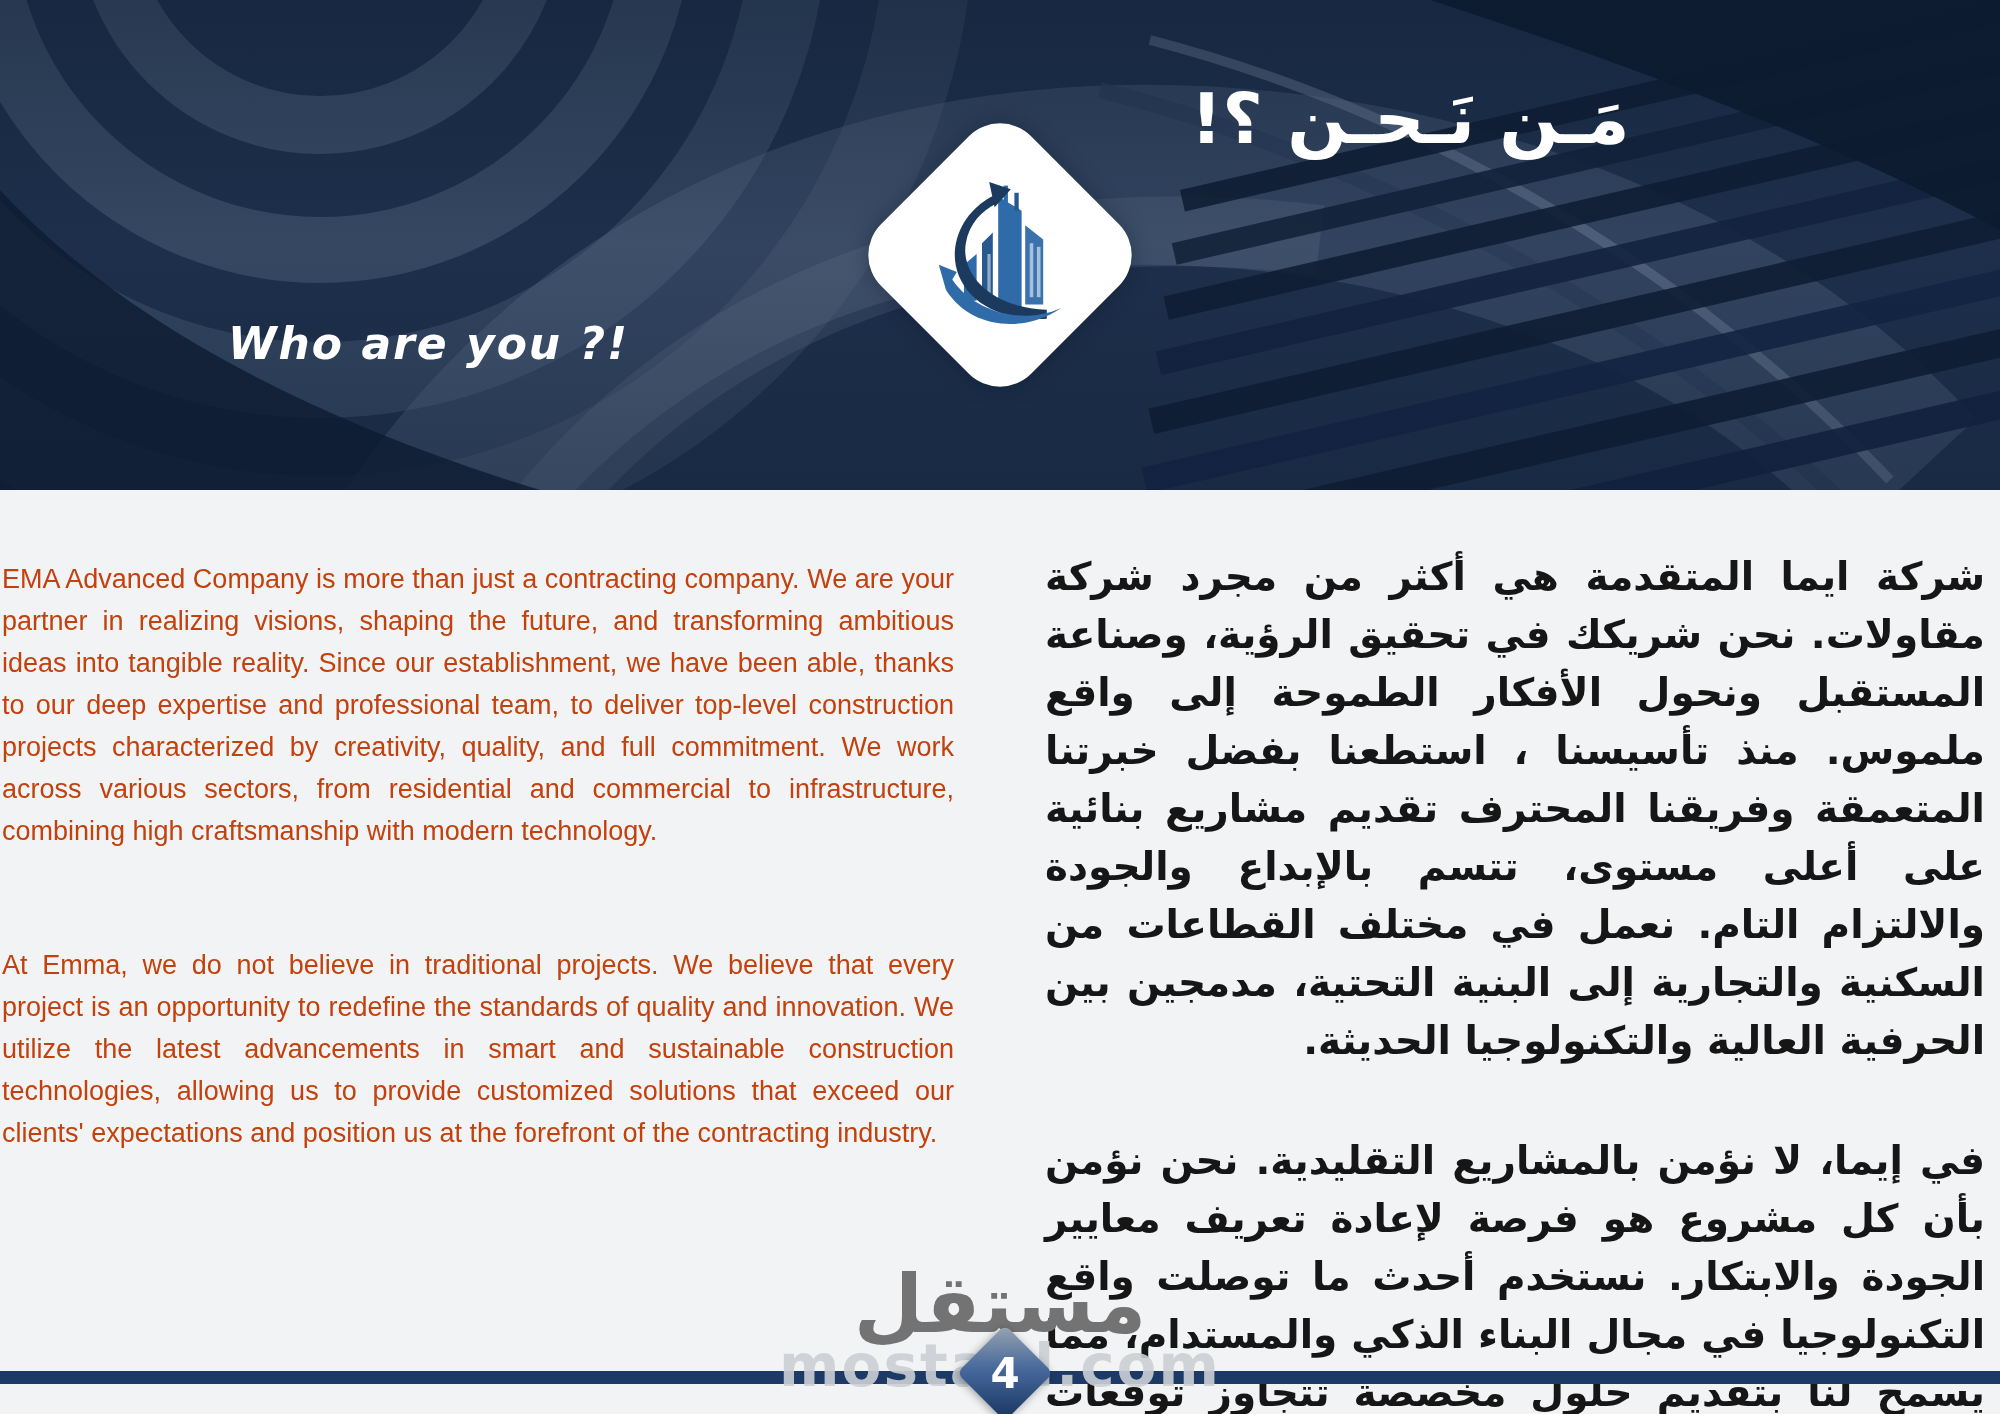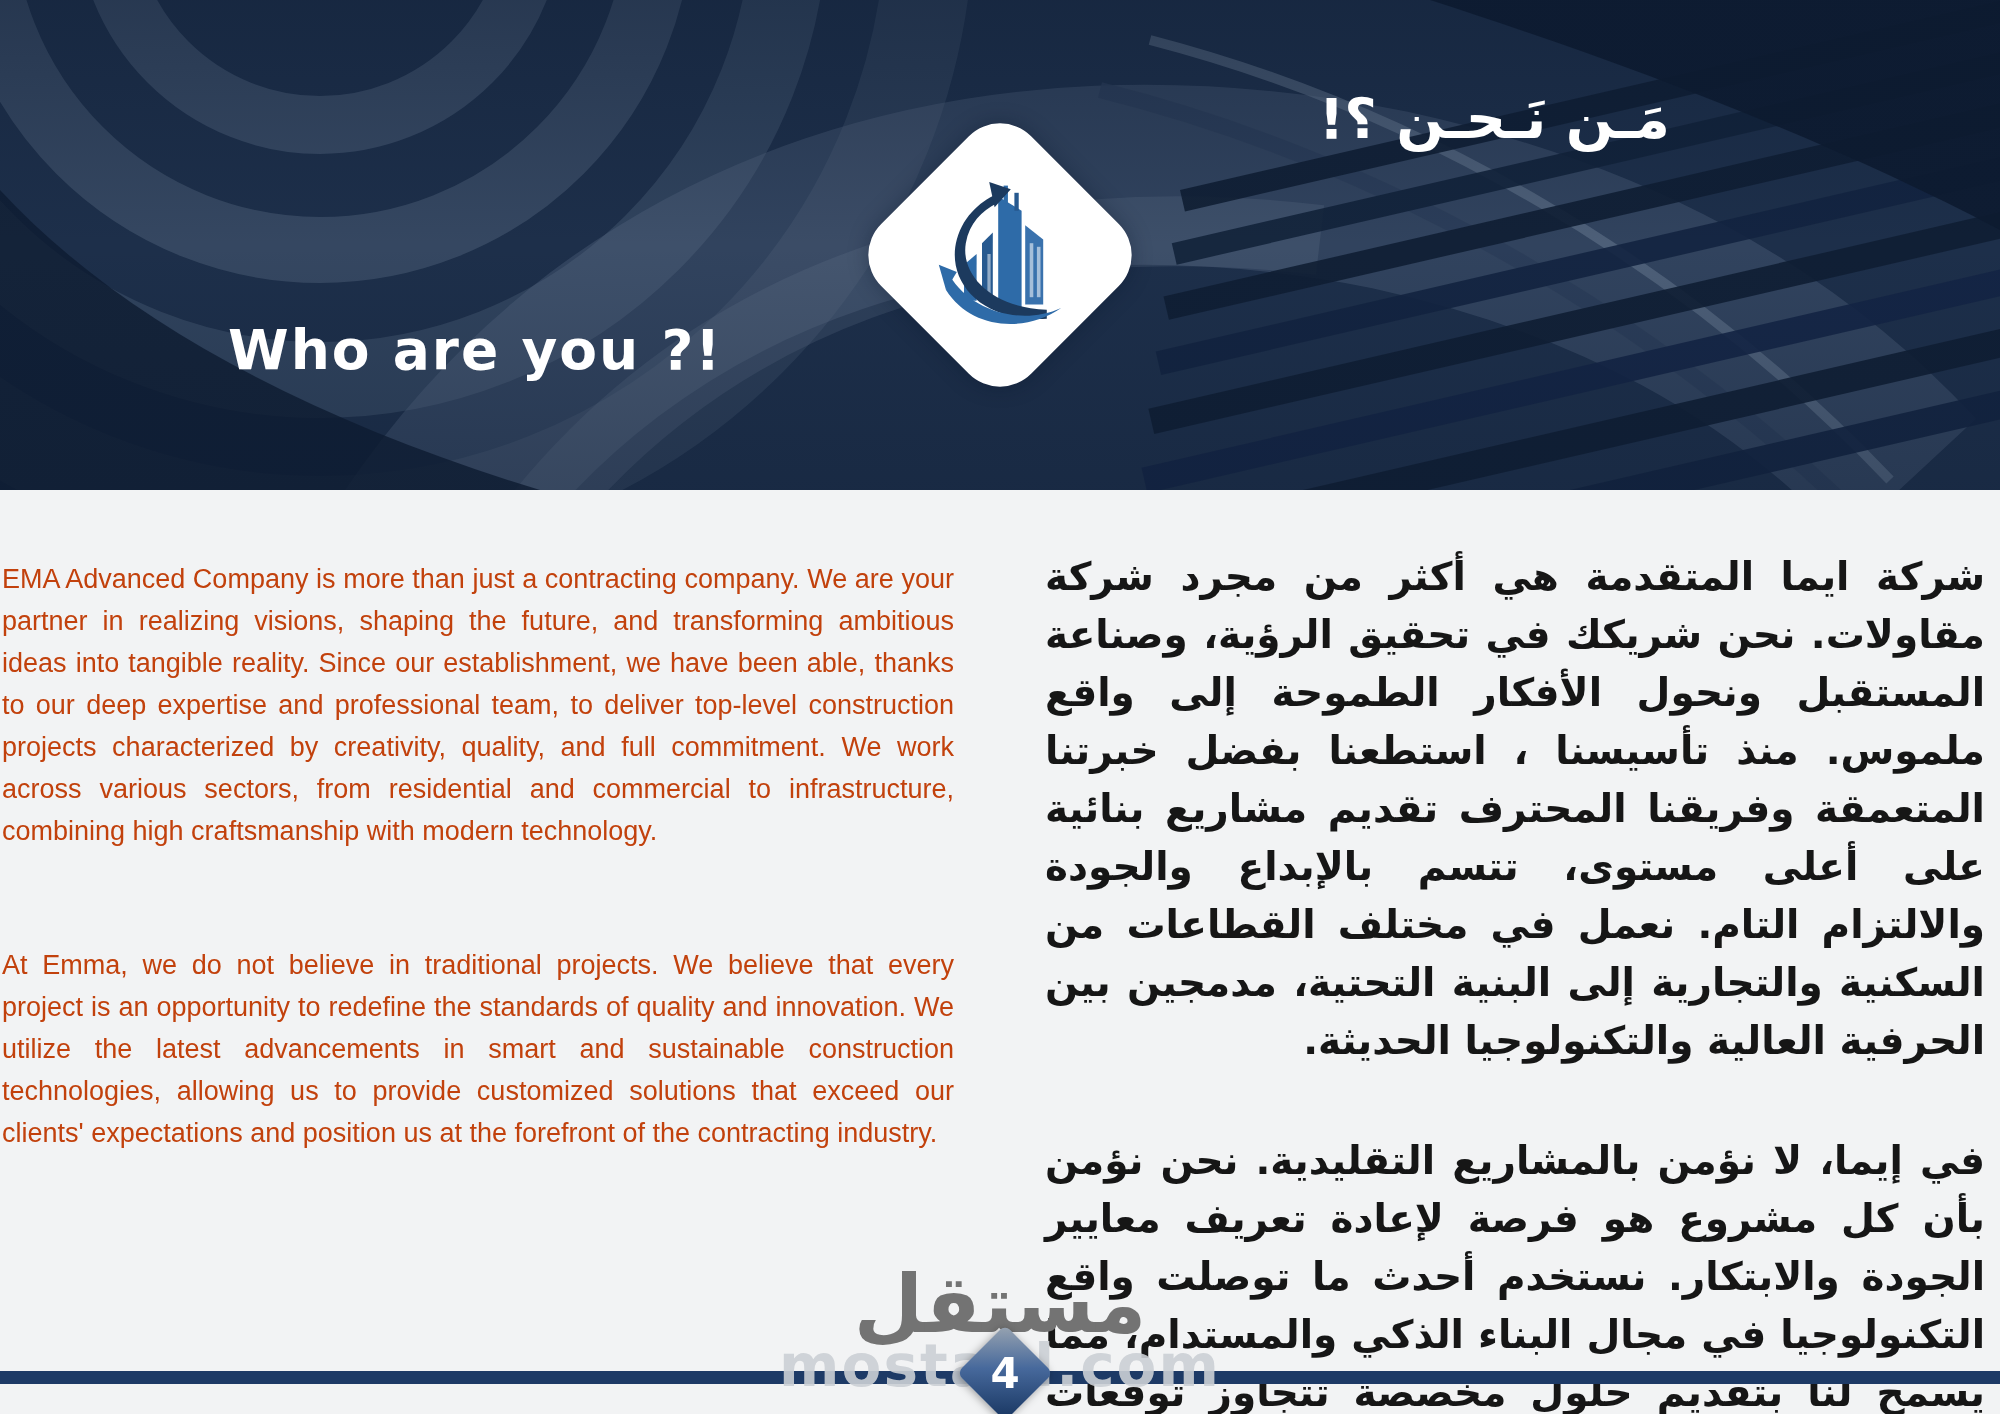--- a/index.html
+++ b/index.html
@@ -9,28 +9,28 @@
     font-family:"DejaVu Sans","Liberation Sans",sans-serif;
   }
   
   .header{
     position:absolute;left:0;top:0;width:2000px;height:490px;
     background:#1d2f4a;overflow:hidden;
   }
   .header svg.bg{position:absolute;left:0;top:0;width:100%;height:100%;display:block;}
   .title-ar{
     position:absolute;top:44px;left:1150px;width:520px;
-    color:#ffffff;font-size:56px;font-weight:700;line-height:150px;
-    direction:rtl;white-space:nowrap;
+    color:#ffffff;font-size:70px;font-weight:700;line-height:150px;
+    direction:rtl;text-align:center;white-space:nowrap;
     font-family:"DejaVu Sans",sans-serif;
   }
   .title-en{
     position:absolute;top:318px;left:228px;
-    color:#ffffff;font-size:55px;font-weight:700;letter-spacing:2px;
-    font-family:"DejaVu Sans",sans-serif;white-space:nowrap;
+    color:#ffffff;font-size:44px;font-weight:700;letter-spacing:2px;
+    font-family:"DejaVu Sans",sans-serif;white-space:nowrap;font-style:italic;
   }
   
   .logo-diamond{
     position:absolute;left:894px;top:149px;width:212px;height:212px;
     background:#ffffff;border-radius:44px;transform:rotate(45deg);
     box-shadow:0 0 20px rgba(10,20,40,.35);
   }
   .logo-inner{
     position:absolute;left:0;top:0;width:212px;height:212px;
     transform:rotate(-45deg);

